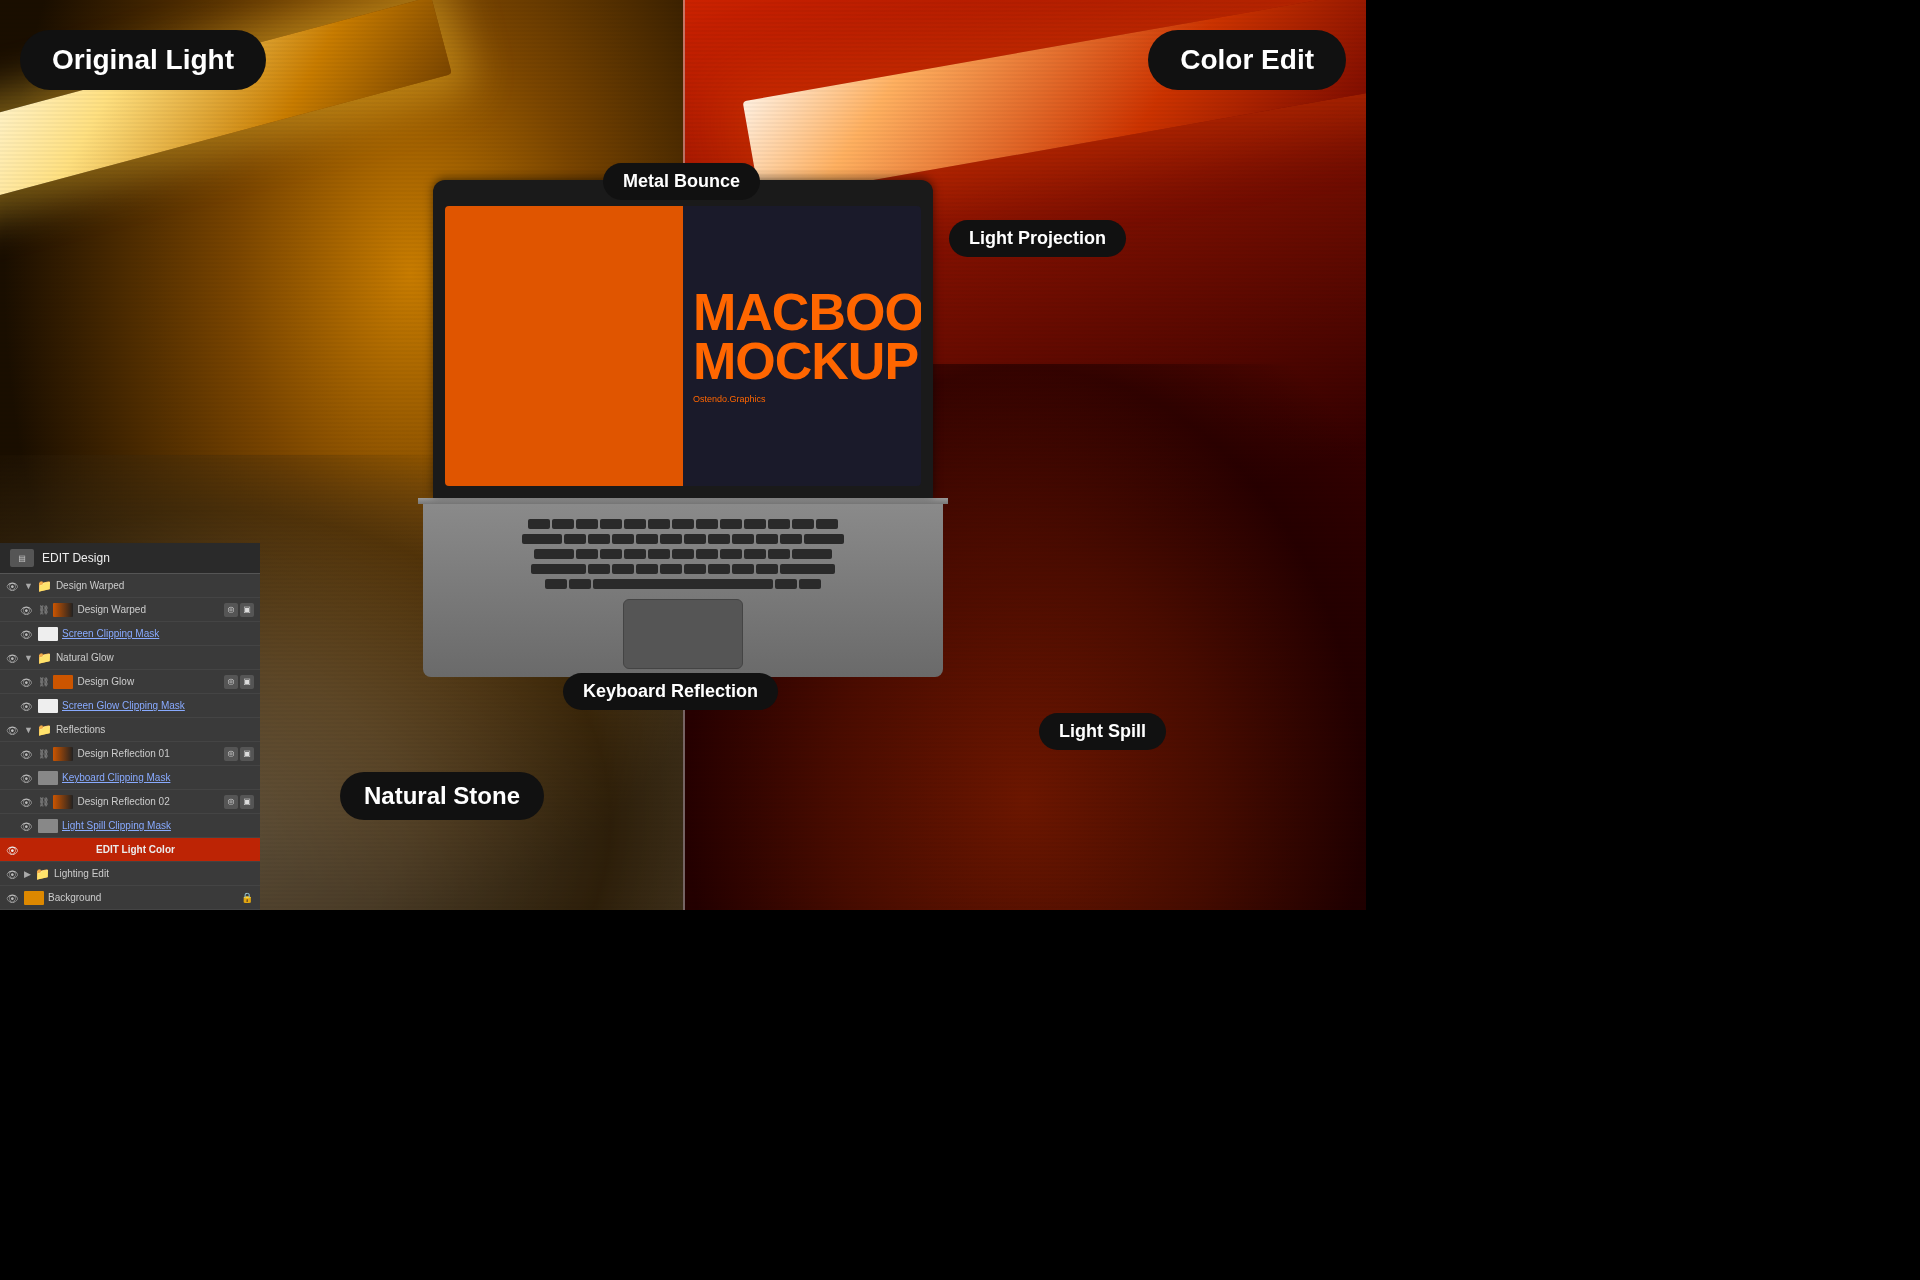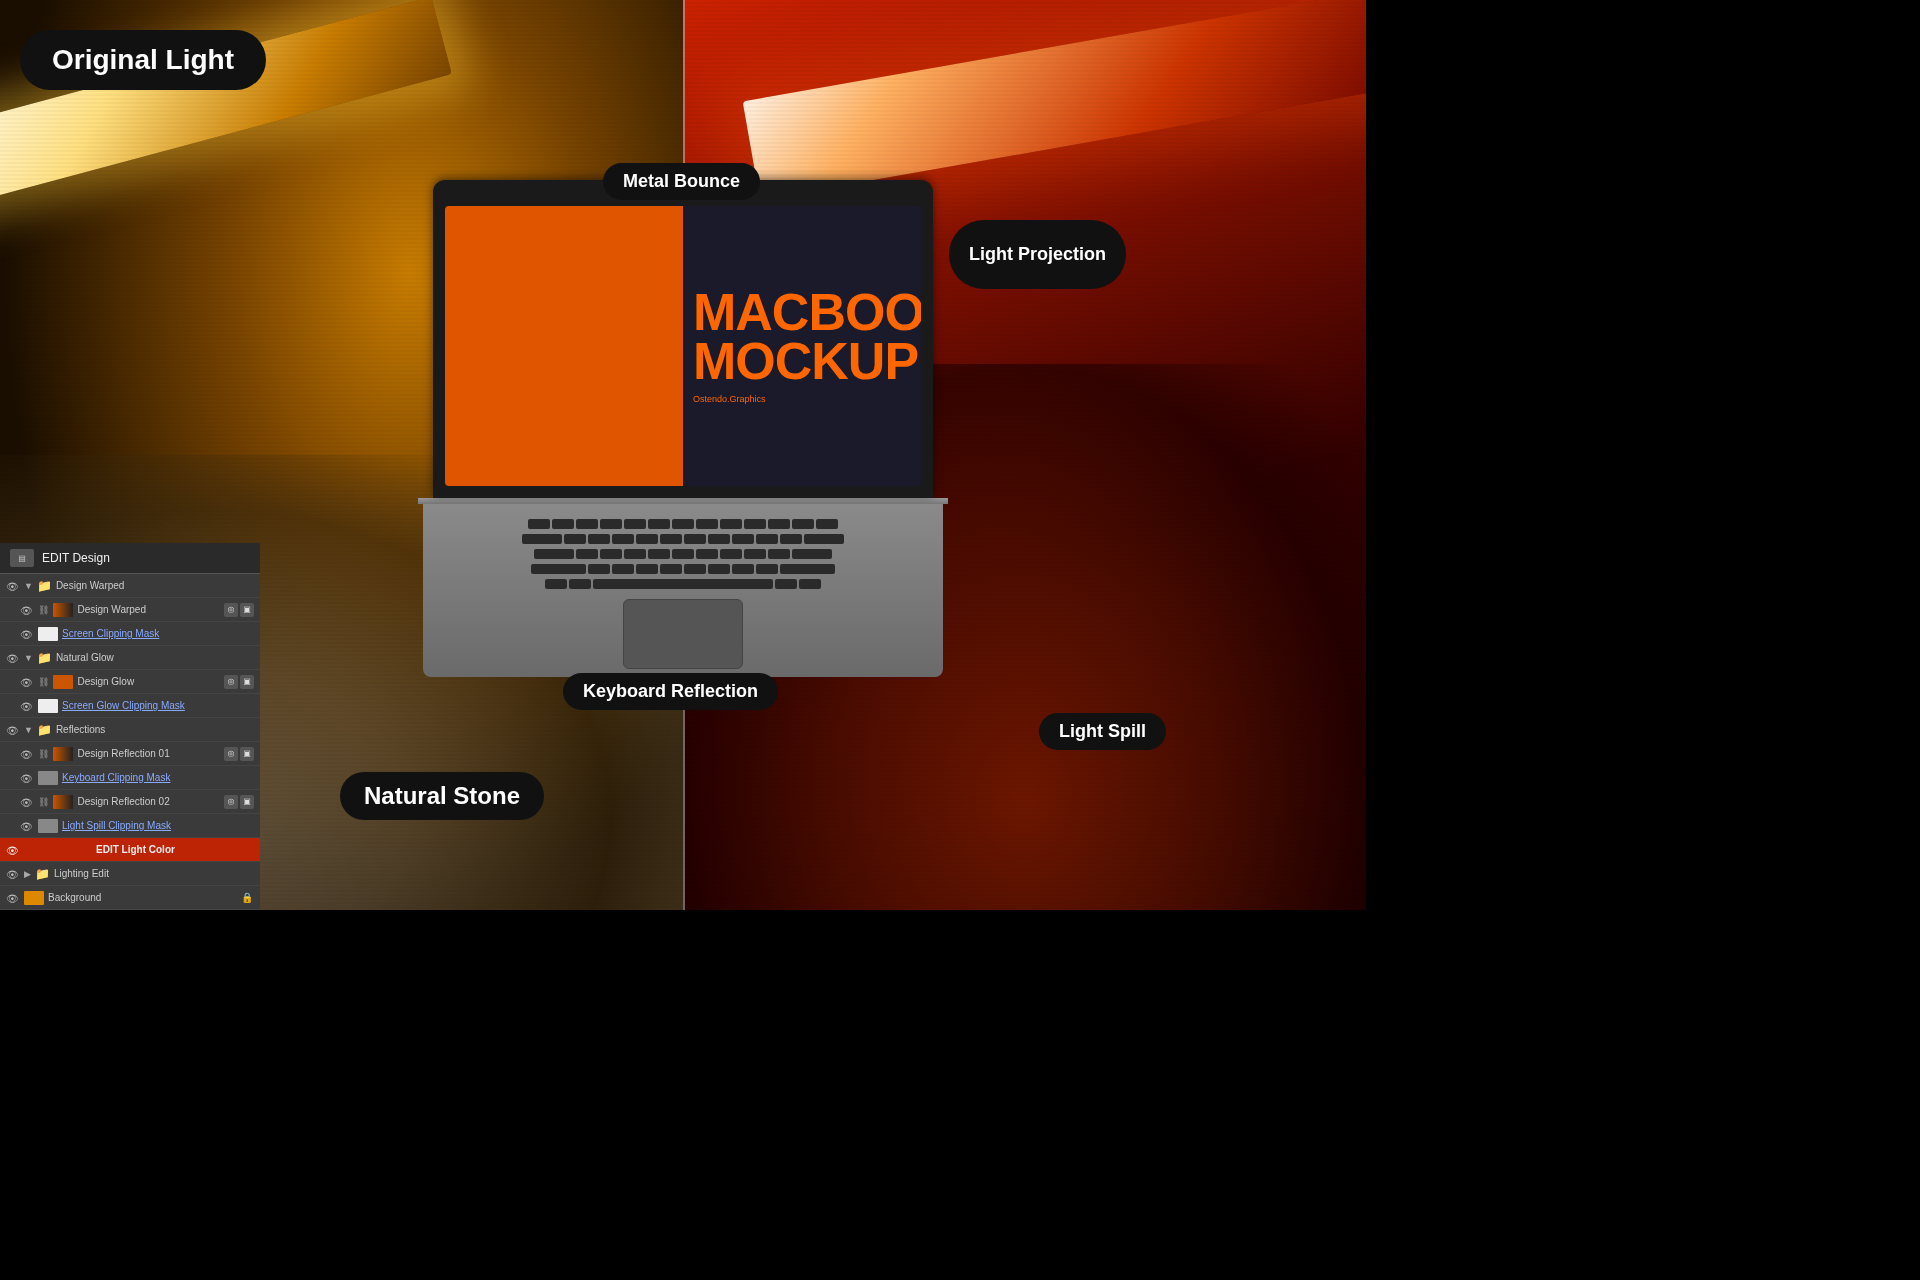--- a/index.html
+++ b/index.html
@@ -123,21 +123,21 @@
       transform: translateX(-80px);
       font-size: 18px;
       padding: 8px 20px;
       margin-top: 8px;
     }
 
     .label-light-projection {
       top: 220px;
       right: 240px;
       font-size: 18px;
-      padding: 24px 20px;
+      padding: 8px 20px;
     }
 
     .label-keyboard-reflection {
       bottom: 200px;
       left: 50%;
       transform: translateX(-120px);
       font-size: 18px;
       padding: 8px 20px;
     }
 
@@ -547,20 +547,21 @@
             <div class="key"></div>
           </div>
         </div>
         <div class="trackpad"></div>
       </div>
     </div>
   </div>
 
   <div class="label-pill label-original-light">Original Light</div>
 
+  <div class="label-pill label-color-edit">Color Edit</div>
 
   <div class="label-pill label-metal-bounce">Metal Bounce</div>
 
   <div class="label-pill label-light-projection">Light Projection</div>
 
   <div class="label-pill label-keyboard-reflection">Keyboard Reflection</div>
 
   <div class="label-pill label-light-spill">Light Spill</div>
 
   <div class="label-pill label-natural-stone">Natural Stone</div>

